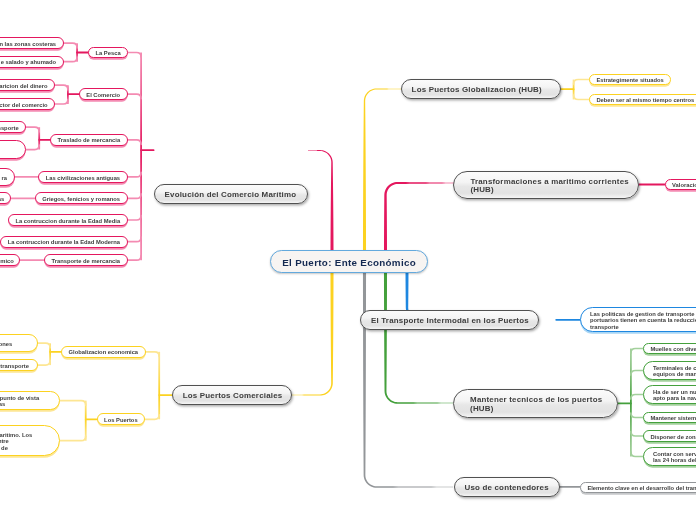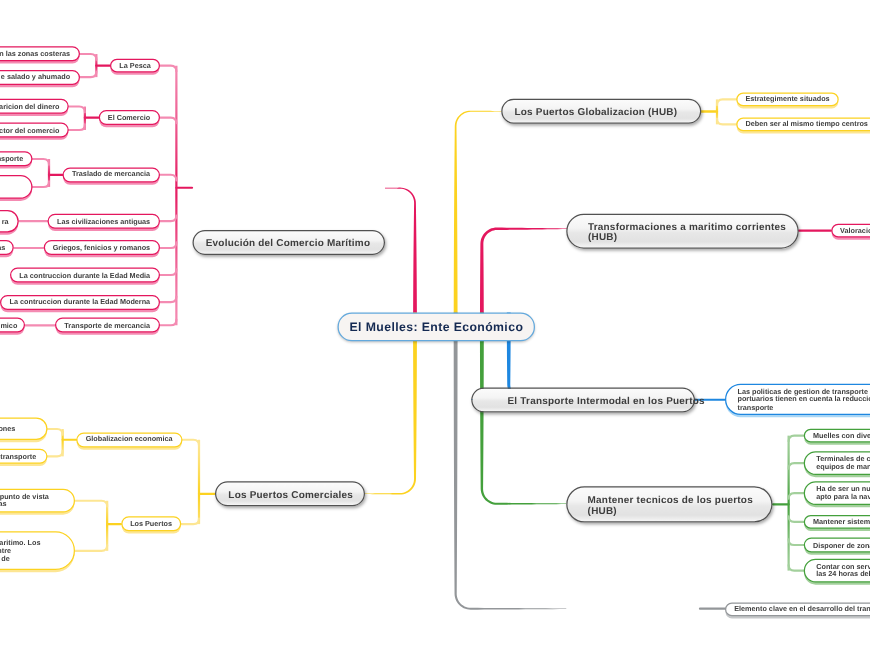--- a/index.html
+++ b/index.html
@@ -236,26 +236,29 @@
 <div class="node n-l2" style="left: 153.6px; top: 140.2px; width: 154.5px; height: 20px; padding-left: 10px; margin-top: 44px;">
       <span class="txt">Evolución del Comercio Marítimo</span>
     </div>
     <div class="node n-l2" style="left: 400.6px; top: 79.2px; width: 160.5px; height: 20px; padding-left: 10px;">
       <span class="txt">Los Puertos Globalizacion (HUB)</span>
     </div>
     <div class="node n-l2" style="left: 453.2px; top: 170.5px; width: 186px; height: 28px; padding-left: 16.2px;">
       <span class="txt">Transformaciones a maritimo corrientes
 (HUB)</span>
     </div>
-    <div class="node n-l2" style="left: 377px; top: 309.8px; width: 179px; height: 20px; padding-left: 28px;">
+    <div class="node n-l2" style="left: 360px; top: 309.8px; width: 179px; height: 20px; padding-left: 10px;">
       <span class="txt">El Transporte Intermodal en los Puertos</span>
     </div>
     <div class="node n-l2" style="left: 452.9px; top: 388.6px; width: 165.5px; height: 29.6px; padding-left: 16.2px;">
       <span class="txt">Mantener tecnicos de los puertos
 (HUB)</span>
+    </div>
+    <div class="node n-l2" style="left: 453.5px; top: 477.1px; width: 106.5px; height: 19.7px; padding-left: 10px;">
+      <span class="txt">Uso de contenedores</span>
     </div>
     <div class="node n-l2" style="left: 171.7px; top: 384.9px; width: 120.3px; height: 20.3px; padding-left: 10px; align-items: center;">
       <span class="txt">Los Puertos Comerciales</span>
     </div>
     <div class="node n-leaf" style="border-color: rgb(228, 23, 94); box-shadow: rgb(244, 139, 178) 0px 2.2px 0px -0.45px; height: 11.9px; top: 46.55px; right: 568px;">
       <span class="txt">La Pesca</span>
     </div>
     <div class="node n-leaf" style="border-color: rgb(228, 23, 94); box-shadow: rgb(244, 139, 178) 0px 2.2px 0px -0.45px; height: 11.9px; top: 37.25px; right: 632.5px;">
       <span class="txt">n las zonas costeras</span>
     </div>
@@ -361,15 +364,15 @@
       <span class="txt">desde el punto de vista
 conomicas</span>
     </div>
     <div class="node n-leaf multi" style="border-color: rgb(252, 210, 32); box-shadow: rgb(253, 230, 147) 0px 2.2px 0px -0.45px; height: 31.1px; top: 425.15px; width: 95px; right: 636px;">
       <span class="txt">sporte maritimo. Los
 enlace entre
   transito de
 </span>
     </div>
     <div class="node n-center" style="left: 270px; top: 250px; width: 158px; height: 23px;">
-      <span class="txt">El Muelles: Ente Económico</span>
+      <span class="txt">El Puerto: Ente Económico</span>
     </div>
   </div>
 
 </body></html>

